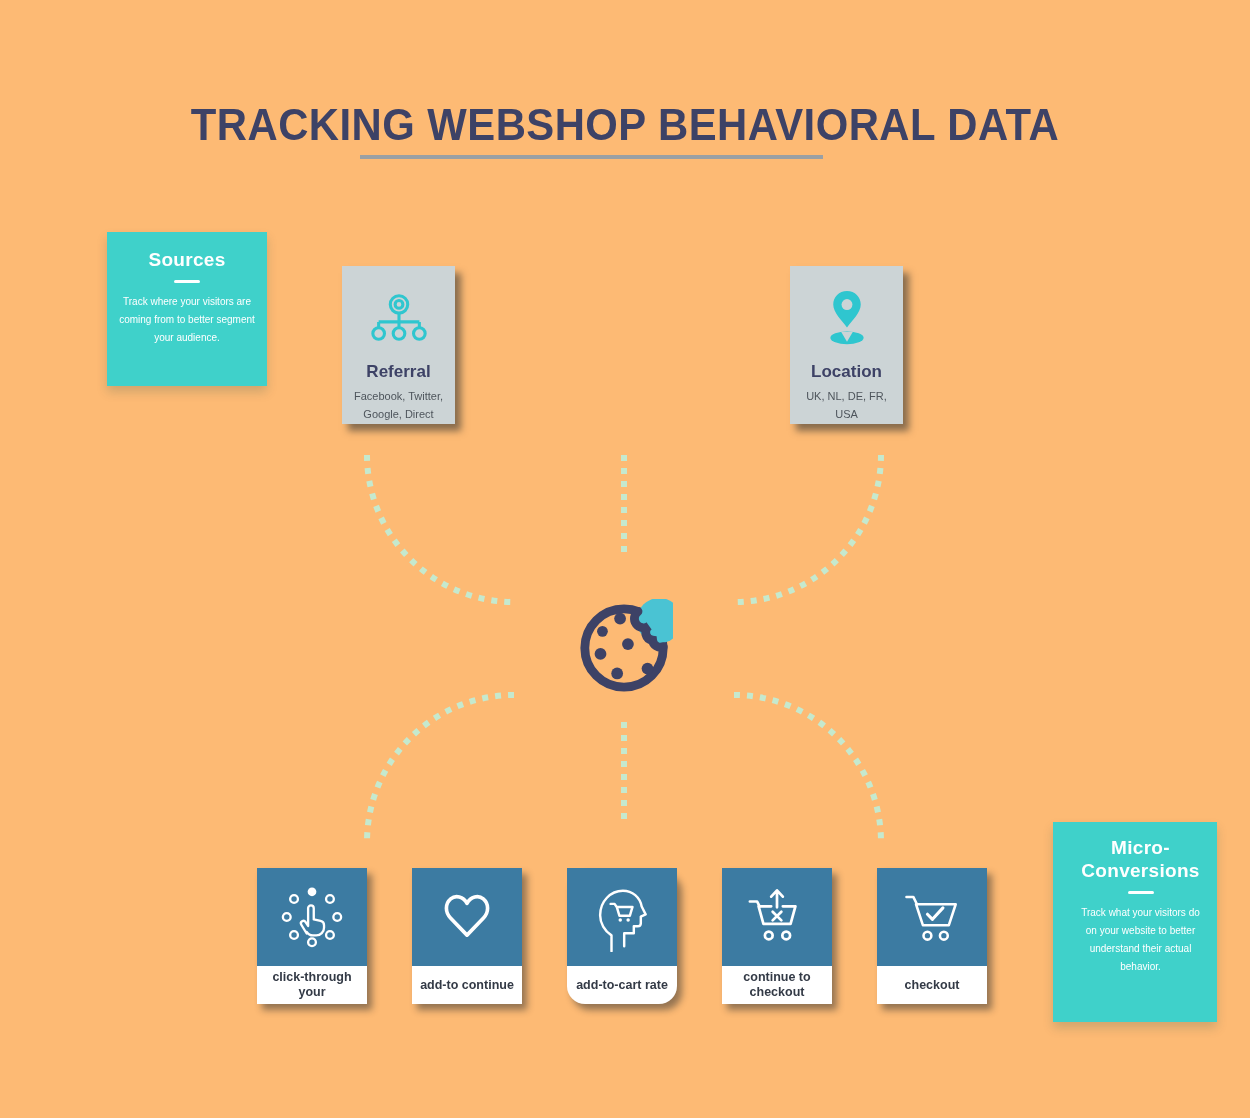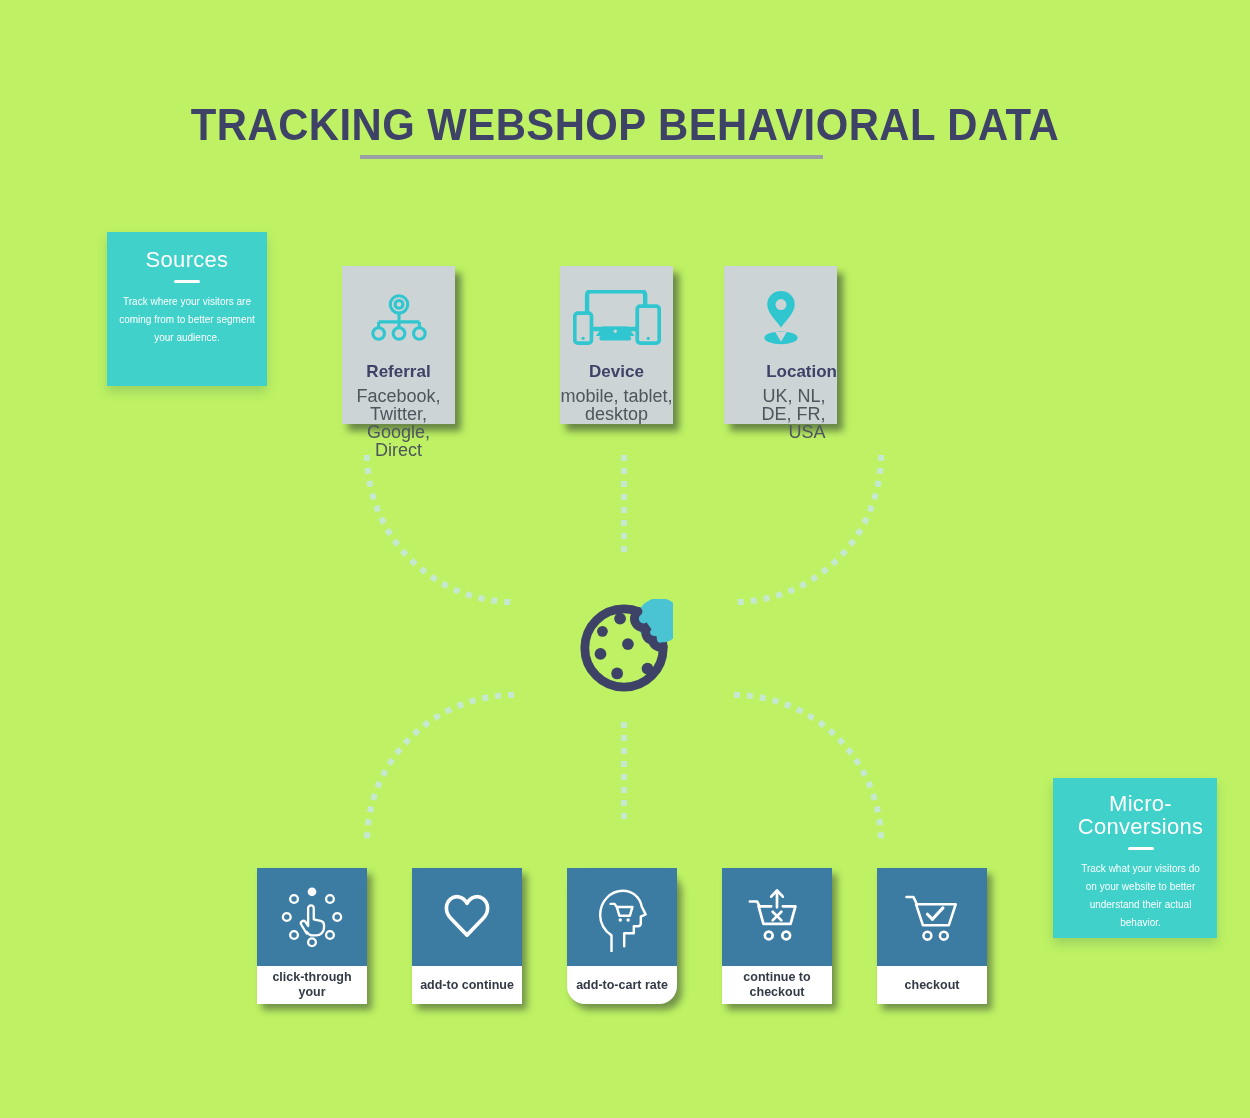--- a/index.html
+++ b/index.html
@@ -1,42 +1,42 @@
 <!DOCTYPE html>
 <html><head>
 <meta charset="utf-8">
 <style>
   * { margin:0; padding:0; box-sizing:border-box; }
   html,body { width:1250px; height:1118px; }
   body { font-family:"Liberation Sans", sans-serif; }
-  .canvas { position:relative; width:1250px; height:1118px; background:#bef264; overflow:hidden; }
+  .canvas { position:relative; width:1250px; height:1118px; background:#fdba74; overflow:hidden; }
 
   
   .title { position:absolute; top:100px; left:0; width:1250px; text-align:center;
            color:#3d4266; font-size:44px; font-weight:bold; letter-spacing:0.5px;
            transform:scaleX(0.95); transform-origin:center; white-space:nowrap; }
   .title-underline { position:absolute; left:360px; top:155px; width:463px; height:4px; background:#9aa0a4; }
 
   
   .panel { position:absolute; background:#3fd1ca; color:#ffffff; text-align:center;
            box-shadow:0 6px 10px rgba(0,70,80,.18); }
   .panel.sources { left:107px; top:232px; width:160px; height:154px; }
-  .panel.micro   { left:1053px; top:778px; width:164px; height:160px;padding-left:11px; }
-  .panel-title { font-size:22px; font-weight:normal; margin-top:16px; line-height:23px; padding:0 8px; letter-spacing:.3px; }
+  .panel.micro   { left:1053px; top:822px; width:164px; height:200px;padding-left:11px; }
+  .panel-title { font-size:19px; font-weight:bold; margin-top:16px; line-height:23px; padding:0 8px; letter-spacing:.3px; }
   .panel.micro .panel-title { margin-top:14px; }
   .panel-rule { width:26px; height:3px; background:#ffffff; margin:9px auto 10px auto; border-radius:2px; }
   .panel-desc { font-size:10px; line-height:18px; padding:0 11px; }
 
   
   .top-card { position:absolute; top:266px; width:113px; height:158px; background:#ccd4d6;
               box-shadow:6px 7px 7px rgba(22,32,40,.5); text-align:center; }
-  .top-card.c0 { left:342px; } .top-card.c1 { left:560px; } .top-card.c2 { left:724px;text-align:right; }
+  .top-card.c0 { left:342px; } .top-card.c1 { left:560px; } .top-card.c2 { left:790px; }
   .top-card-icon { height:64px; margin-top:20px; display:flex; align-items:center; justify-content:center; }
   .top-card-title { font-size:17px; font-weight:bold; color:#3d4266; margin-top:12px; }
-  .top-card-sub { font-size:18px; color:#4e555c; line-height:18px; margin:5px auto 0 auto; max-width:116px; }
+  .top-card-sub { font-size:11px; color:#4e555c; line-height:18px; margin:5px auto 0 auto; max-width:116px; }
   .top-card.c2 .top-card-sub { max-width:90px; }
 
   
   .connectors { position:absolute; left:0; top:0; width:1250px; height:1118px; pointer-events:none; }
   .connectors path { fill:none; stroke:#c5e9ce; stroke-width:6; stroke-dasharray:6 7; }
 
   
   .cookie { position:absolute; left:575px; top:599px; }
 
   
@@ -70,36 +70,20 @@
         <path d="M32 20 V29 M11 29 H53 M11 29 V35 M32 29 V35 M53 29 V35"></path>
         <circle cx="11" cy="41" r="6"></circle>
           <circle cx="32" cy="41" r="6"></circle>
           <circle cx="53" cy="41" r="6"></circle>
       </svg>
     </div>
     <div class="top-card-title">Referral</div>
     <div class="top-card-sub">Facebook, Twitter, Google, Direct</div>
   </div>
 
-  <div class="top-card c1">
-    <div class="top-card-icon">
-      <svg width="88" height="57" viewBox="0 0 100 64">
-        <rect x="16" y="1" width="66" height="43" rx="4" fill="#ccd4d6" stroke="#2fc6cf" stroke-width="5"></rect>
-        <polygon points="34,41 62,41 70,52 26,52" fill="#2fc6cf"></polygon>
-        <rect x="30" y="52" width="36" height="5" rx="2" fill="#2fc6cf"></rect>
-        <circle cx="48" cy="46.5" r="2" fill="#ccd4d6"></circle>
-        <rect x="2" y="26" width="19" height="34" rx="3.5" fill="#ccd4d6" stroke="#2fc6cf" stroke-width="4.2"></rect>
-        <circle cx="11.5" cy="54.5" r="1.8" fill="#2fc6cf"></circle>
-        <rect x="73" y="18" width="25" height="42" rx="3.5" fill="#ccd4d6" stroke="#2fc6cf" stroke-width="4.2"></rect>
-        <circle cx="85.5" cy="54.5" r="1.8" fill="#2fc6cf"></circle>
-      </svg>
-    </div>
-    <div class="top-card-title">Device</div>
-    <div class="top-card-sub">mobile, tablet, desktop</div>
-  </div>
 
   <div class="top-card c2">
     <div class="top-card-icon">
       <svg width="64" height="64" viewBox="0 0 100 100">
         <ellipse cx="50" cy="81" rx="26" ry="10" fill="#2fc6cf"></ellipse>
         <polygon points="41,72 59,72 50,87" fill="#ccd4d6"></polygon>
         <path d="M50 8 C37.5 8 28.5 17.5 28.5 29 C28.5 42 42 53.5 50 65 C58 53.5 71.5 42 71.5 29 C71.5 17.5 62.5 8 50 8 Z" fill="#2fc6cf"></path>
         <circle cx="50" cy="29" r="8.5" fill="#ccd4d6"></circle>
       </svg>
     </div>

